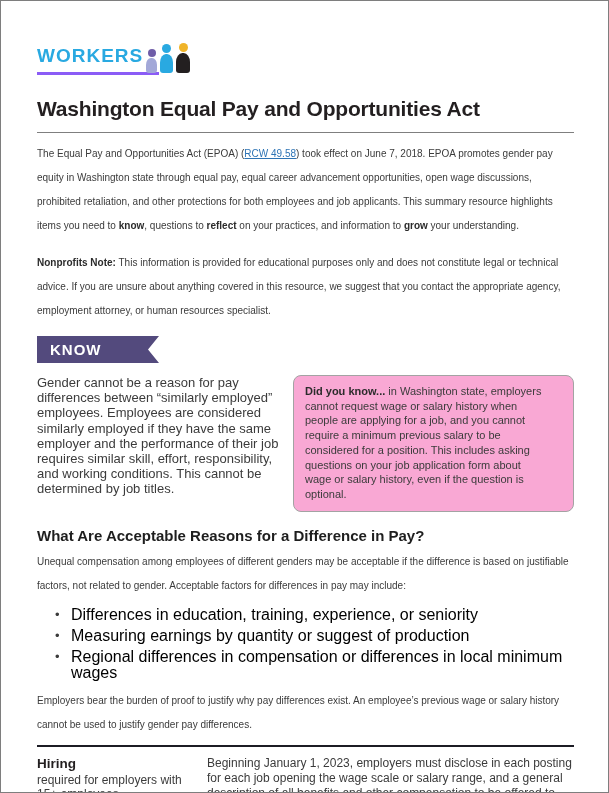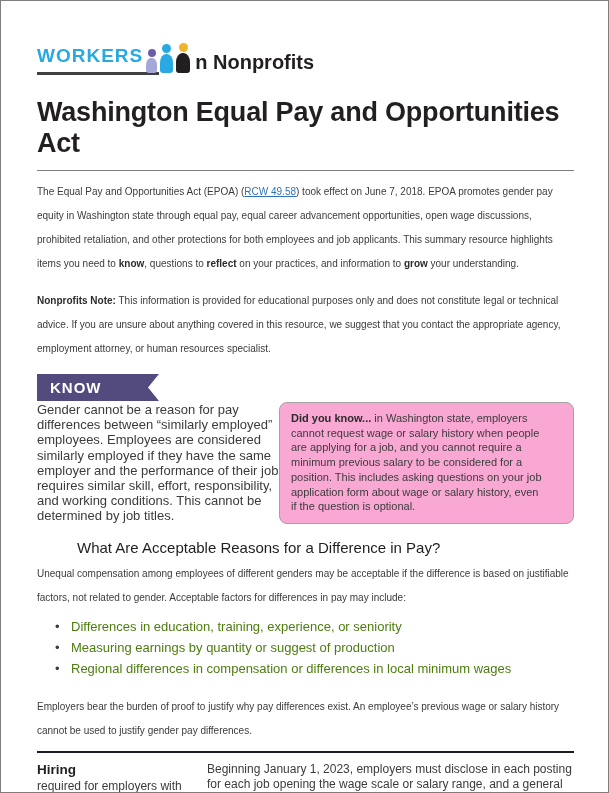--- a/index.html
+++ b/index.html
@@ -7,63 +7,63 @@
   body { font-family:"Liberation Sans", sans-serif; }
   .page {
     width:609px; height:793px; background:#ffffff;
     border:1px solid #7e7e7e; overflow:hidden;
     padding:0 34px 0 36px; position:relative;
   }
   
   .logo { margin-top:36px; display:flex; align-items:flex-end; height:38px; }
   .logo-workers {
     color:#29a9e1; font-weight:bold; font-size:19px; letter-spacing:1px;
-    border-bottom:3px solid #404040; padding:0 16px 5px 0; margin-right:-13px;
+    border-bottom:3px solid #8b5cf6; padding:0 16px 5px 0; margin-right:-13px;
   }
   .logo-people { display:flex; align-items:flex-end; gap:3px; position:relative; z-index:1; margin:0 5px 2px 0; }
   .person { display:flex; flex-direction:column; align-items:center; }
   .person .head { border-radius:50%; margin-bottom:1px; }
   .person .body { border-radius:45% 45% 3px 3px; }
   .p1 .head { width:8px; height:8px; background:#6f5da8; }
   .p1 .body { width:11px; height:15px; background:#a3a8d8; }
   .p2 .head { width:9px; height:9px; background:#29a9e1; }
   .p2 .body { width:13px; height:19px; background:#29a9e1; }
   .p3 .head { width:9px; height:9px; background:#f0b429; }
   .p3 .body { width:14px; height:20px; background:#231f20; }
   .logo-suffix { color:#231f20; font-weight:bold; font-size:20px; padding-bottom:1px; }
   
-  .title { margin-top:22px; font-size:27px; font-weight:bold; color:#231f20; letter-spacing:-0.2px; }
+  .title { margin-top:22px; font-size:21px; font-weight:bold; color:#231f20; letter-spacing:-0.2px; }
   .rule { margin-top:11px; border:none; border-top:1px solid #7f7f7f; height:0; }
   
   .para { margin-top:9px; font-size:10px; line-height:24px; color:#3b3b3b; }
   .para b { color:#2b2b2b; }
   .note { margin-top:13px; }
   .note .note-body { }
   a.doc-link { color:#2e74b5; text-decoration:underline; }
   
   .banner {
     margin-top:13px; width:122px; height:27px; background:#534a7d;
     color:#ffffff; font-weight:bold; font-size:15px; letter-spacing:1px;
     display:flex; align-items:center; padding-left:13px;
     clip-path:polygon(0 0, 100% 0, calc(100% - 11px) 50%, 100% 100%, 0 100%);
   }
   
-  .cols { margin-top:1px; display:grid; grid-template-columns:242px 1fr; }
+  .cols { margin-top:12px; display:grid; grid-template-columns:242px 1fr; column-gap:14px; }
   .col-left { font-size:13px; line-height:15.2px; color:#3b3b3b; }
   .know-box {
     background:#f9a8d4; border:1px solid #a3a3a3; border-radius:8px;
     padding:8px 28px 9px 11px; font-size:11px; line-height:14.7px; color:#3b3b3b;
     align-self:start;
   }
   .know-box b { color:#2b2b2b; }
   
-  .h2 { margin-top:15px; font-size:15px; font-weight:normal; color:#1e1e1e;margin-left:40px; }
+  .h2 { margin-top:15px; font-size:15px; font-weight:bold; color:#1e1e1e; }
   .bullets { margin-top:9px; list-style:none; }
   .bullets li {
-    font-size:13px; line-height:16px; color:#4d7c0f;
+    font-size:16px; line-height:16px; color:#000000;
     padding-left:34px; position:relative; margin-bottom:5px;
   }
   .bullets li::before {
     content:"•"; position:absolute; left:18px; top:0; color:#3b3b3b; font-size:13px;
   }
   
   .hl-table { margin-top:8px; border-top:2px solid #1c1c24; border-bottom:2px solid #1c1c24; }
   .hl-row { display:grid; grid-template-columns:158px 1fr; column-gap:12px; padding:9px 0 10px 0; }
   .hl-title { font-size:13.5px; font-weight:bold; color:#231f20; }
   .hl-sub { font-size:12px; line-height:14.5px; color:#3b3b3b; margin-top:2px; }
@@ -83,21 +83,20 @@
         </span>
       <span class="person p2">
           <span class="head"></span>
           <span class="body"></span>
         </span>
       <span class="person p3">
           <span class="head"></span>
           <span class="body"></span>
         </span>
     </span>
-    <span class="logo-suffix">n Nonprofits</span>
   </div>
 
   <h1 class="title">Washington Equal Pay and Opportunities Act</h1>
   <hr class="rule">
 
   <p class="para"><span>The Equal Pay and Opportunities Act (EPOA) (</span><a class="doc-link" href="#">RCW 49.58</a><span>) took effect on June 7, 2018. EPOA promotes gender pay equity in Washington state through equal pay, equal career advancement opportunities, open wage discussions, prohibited retaliation, and other protections for both employees and job applicants. This summary resource highlights items you need to </span><b>know</b><span>, questions to </span><b>reflect</b><span> on your practices, and information to </span><b>grow</b><span> your understanding.</span></p>
 
   <p class="para note"><b>Nonprofits Note:</b><span class="note-body"> This information is provided for educational purposes only and does not constitute legal or technical advice. If you are unsure about anything covered in this resource, we suggest that you contact the appropriate agency, employment attorney, or human resources specialist.</span></p>
 
   <div class="banner">
@@ -109,21 +108,21 @@
     <div class="know-box"><b>Did you know...</b><span> in Washington state, employers cannot request wage or salary history when people are applying for a job, and you cannot require a minimum previous salary to be considered for a position. This includes asking questions on your job application form about wage or salary history, even if the question is optional.</span></div>
   </div>
 
   <h2 class="h2">What Are Acceptable Reasons for a Difference in Pay?</h2>
   <p class="para" style="margin-top:6px;">Unequal compensation among employees of different genders may be acceptable if the difference is based on justifiable factors, not related to gender. Acceptable factors for differences in pay may include:</p>
   <ul class="bullets">
     <li>Differences in education, training, experience, or seniority</li>
     <li>Measuring earnings by quantity or suggest of production</li>
     <li>Regional differences in compensation or differences in local minimum wages</li>
   </ul>
-  <p class="para" style="margin-top:18px;">Employers bear the burden of proof to justify why pay differences exist. An employee’s previous wage or salary history cannot be used to justify gender pay differences.</p>
+  <p class="para" style="margin-top:8px;">Employers bear the burden of proof to justify why pay differences exist. An employee’s previous wage or salary history cannot be used to justify gender pay differences.</p>
 
   <div class="hl-table">
     <div class="hl-row">
       <div>
         <div class="hl-title">Hiring</div>
         <div class="hl-sub">required for employers with 15+ employees</div>
       </div>
       <div class="hl-desc">Beginning January 1, 2023, employers must disclose in each posting for each job opening the wage scale or salary range, and a general description of all benefits and other compensation to be offered to the hired applicant.</div>
     </div>
 

